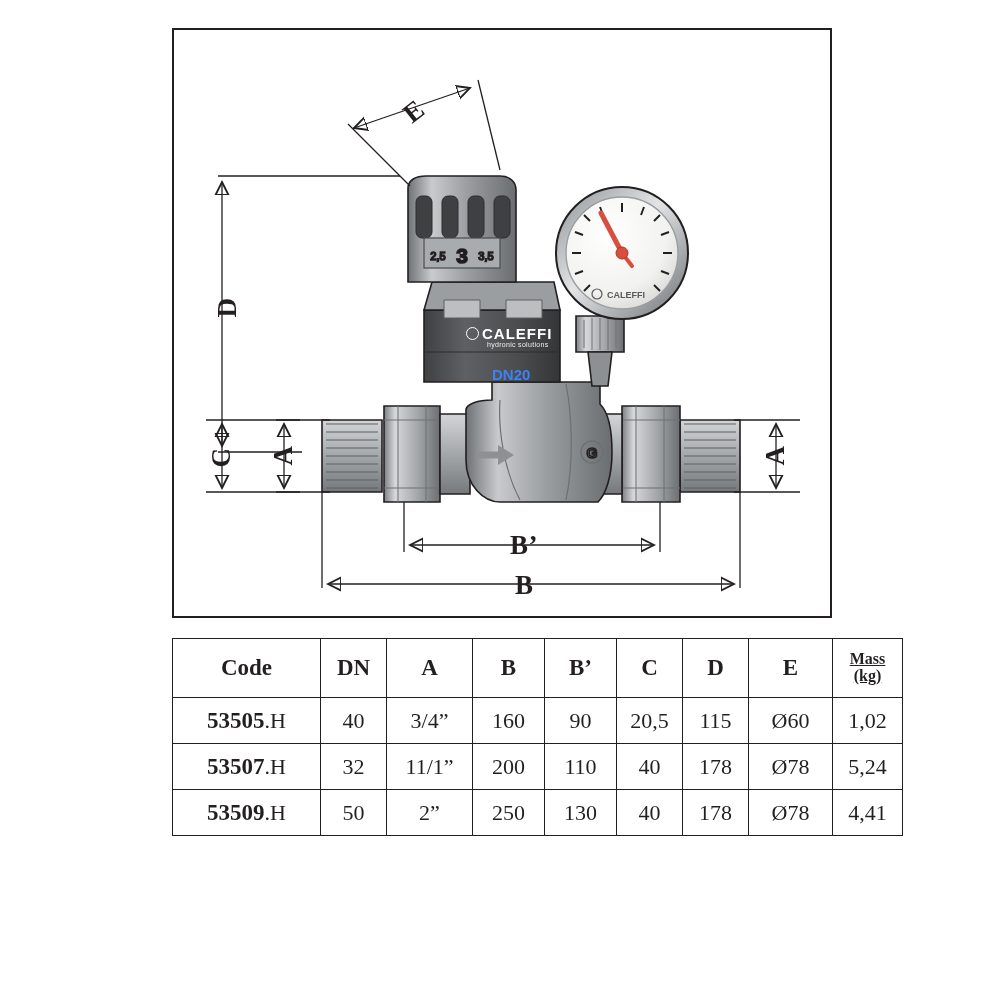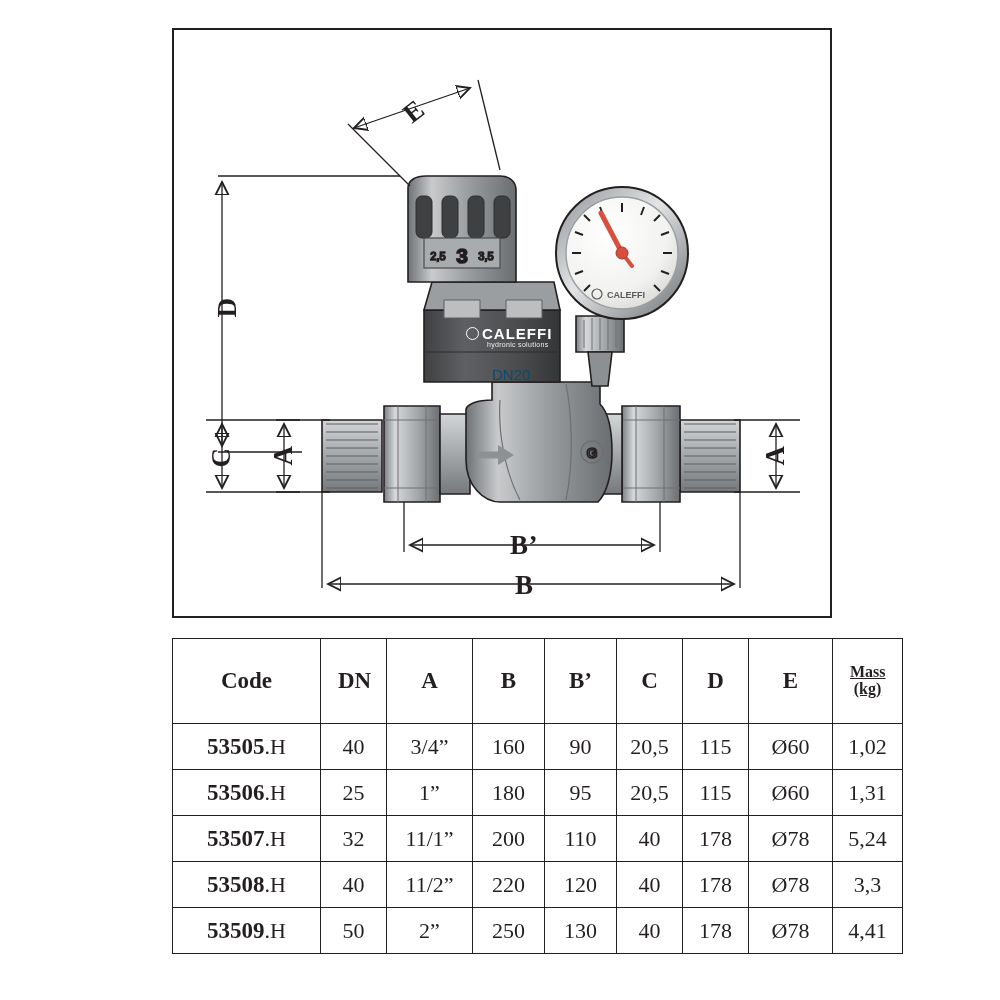--- a/index.html
+++ b/index.html
@@ -83,21 +83,21 @@
   }
   table.spec th, table.spec td {
     border: 1.5px solid #231f20;
     text-align: center;
     color: #231f20;
   }
   table.spec thead th {
     font-size: 23px;
     font-weight: bold;
     height: 50px;
-    padding: 17px;
+    padding: 4px;
   }
   table.spec thead th.mass {
     font-size: 16px;
     line-height: 1.05;
     font-weight: bold;
     text-decoration: underline;
   }
   table.spec tbody td {
     font-size: 22px;
     height: 45px;
@@ -345,22 +345,22 @@
 
   <div class="dim-label" style="left:510px; top:530px;">B’</div>
 
   <div class="dim-label rot-e" style="left:396px; top:96px; width:36px; text-align:center;">E</div>
 
   <div class="brand-text" style="left:466px; top:325px; font-size:15px; letter-spacing:1px;">
     <span style="display:inline-block;width:11px;height:11px;border:1.5px solid #fff;border-radius:50%;vertical-align:-1px;margin-right:3px;"></span><span>CALEFFI</span>
   </div>
   <div class="brand-text" style="left:487px; top:341px; font-size:7px; font-weight:normal; opacity:.9;">hydronic solutions</div>
 
-  <div style="position:absolute; left:492px; top:366px; font-size:15px; color:#0c4a6e;
-              font-family:'Liberation Sans',sans-serif; font-weight:normal;">DN20</div>
+  <div style="position:absolute; left:492px; top:366px; font-size:15px; color:#3b82f6;
+              font-family:'Liberation Sans',sans-serif; font-weight:bold;">DN20</div>
 
   <div class="table-wrap">
     <table class="spec">
       <colgroup>
         <col class="c-code">
           <col class="c-dn">
           <col class="c-a">
           <col class="c-b">
         <col class="c-bp">
           <col class="c-c">
@@ -390,51 +390,29 @@
           <td>40</td>
           <td>3/4”</td>
           <td>160</td>
           <td>90</td>
           <td>20,5</td>
           <td>115</td>
           <td>Ø60</td>
           <td>1,02</td>
         </tr>
         <tr>
-          <td class="code"><b>53506</b><span>.H</span></td>
-          <td>25</td>
-          <td>1”</td>
-          <td>180</td>
-          <td>95</td>
-          <td>20,5</td>
-          <td>115</td>
-          <td>Ø60</td>
-          <td>1,31</td>
-        </tr>
-        <tr>
           <td class="code"><b>53507</b><span>.H</span></td>
           <td>32</td>
           <td>11/1”</td>
           <td>200</td>
           <td>110</td>
           <td>40</td>
           <td>178</td>
           <td>Ø78</td>
           <td>5,24</td>
-        </tr>
-        <tr>
-          <td class="code"><b>53508</b><span>.H</span></td>
-          <td>40</td>
-          <td>11/2”</td>
-          <td>220</td>
-          <td>120</td>
-          <td>40</td>
-          <td>178</td>
-          <td>Ø78</td>
-          <td>3,3</td>
         </tr>
         <tr>
           <td class="code"><b>53509</b><span>.H</span></td>
           <td>50</td>
           <td>2”</td>
           <td>250</td>
           <td>130</td>
           <td>40</td>
           <td>178</td>
           <td>Ø78</td>

